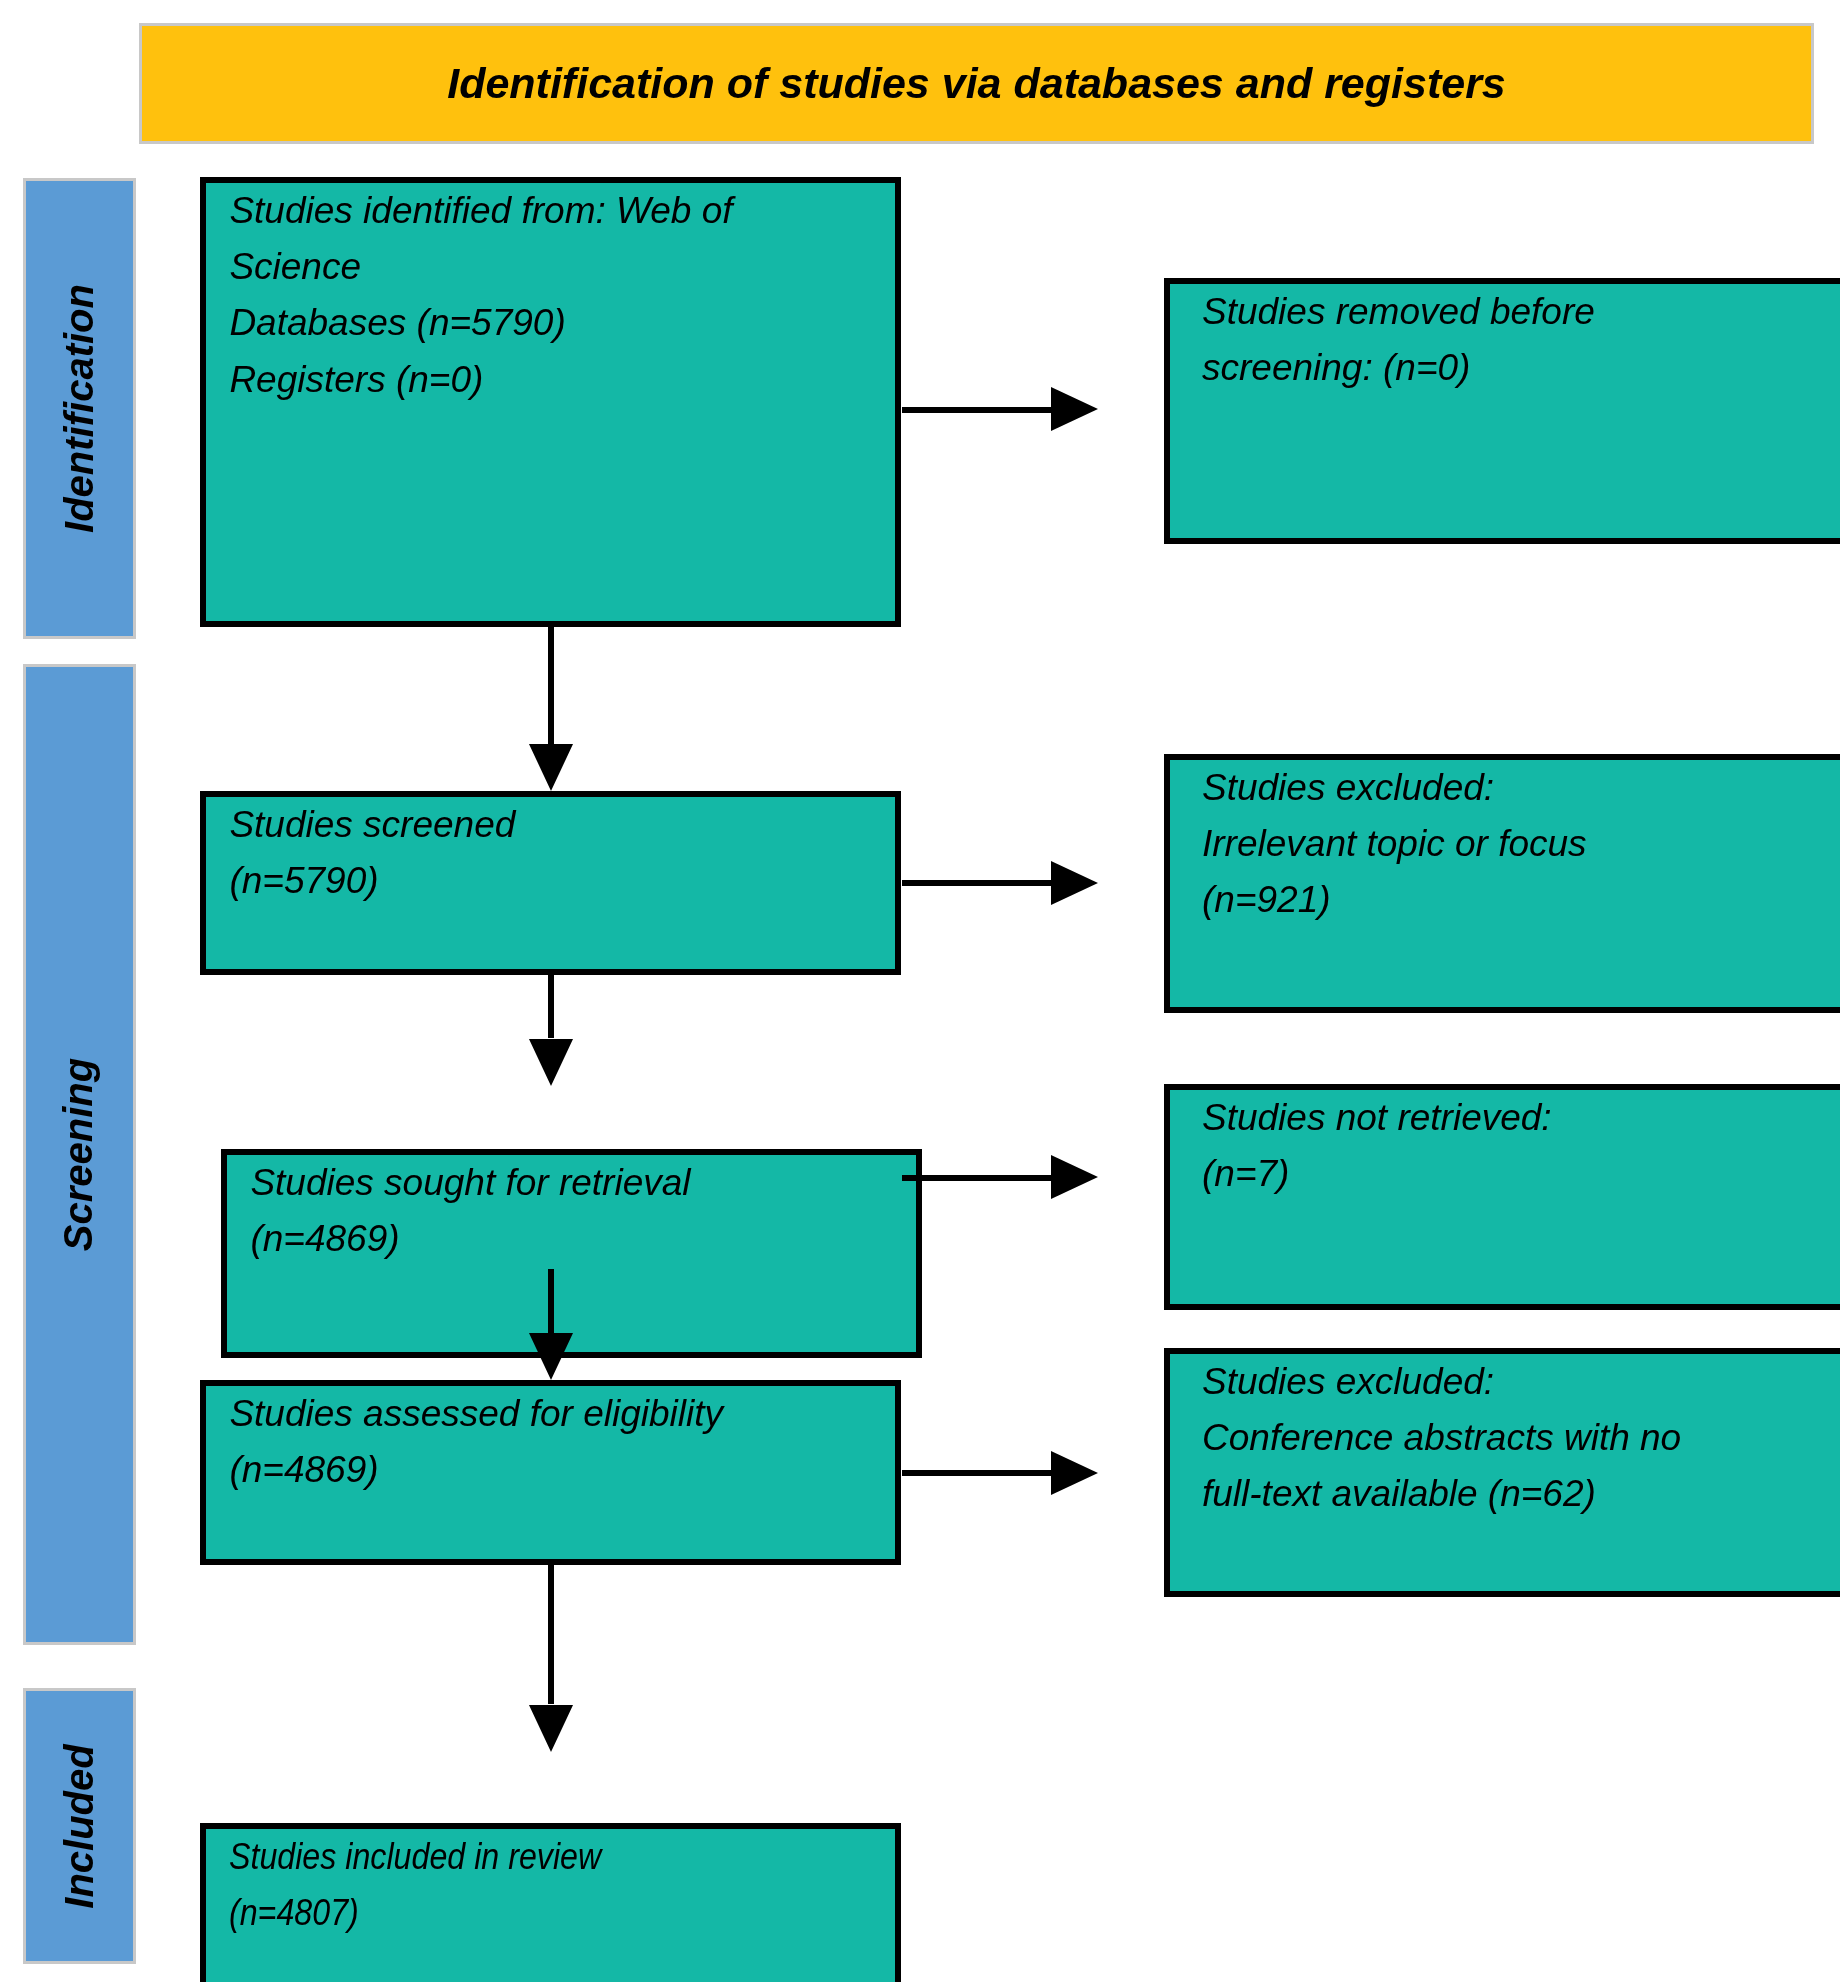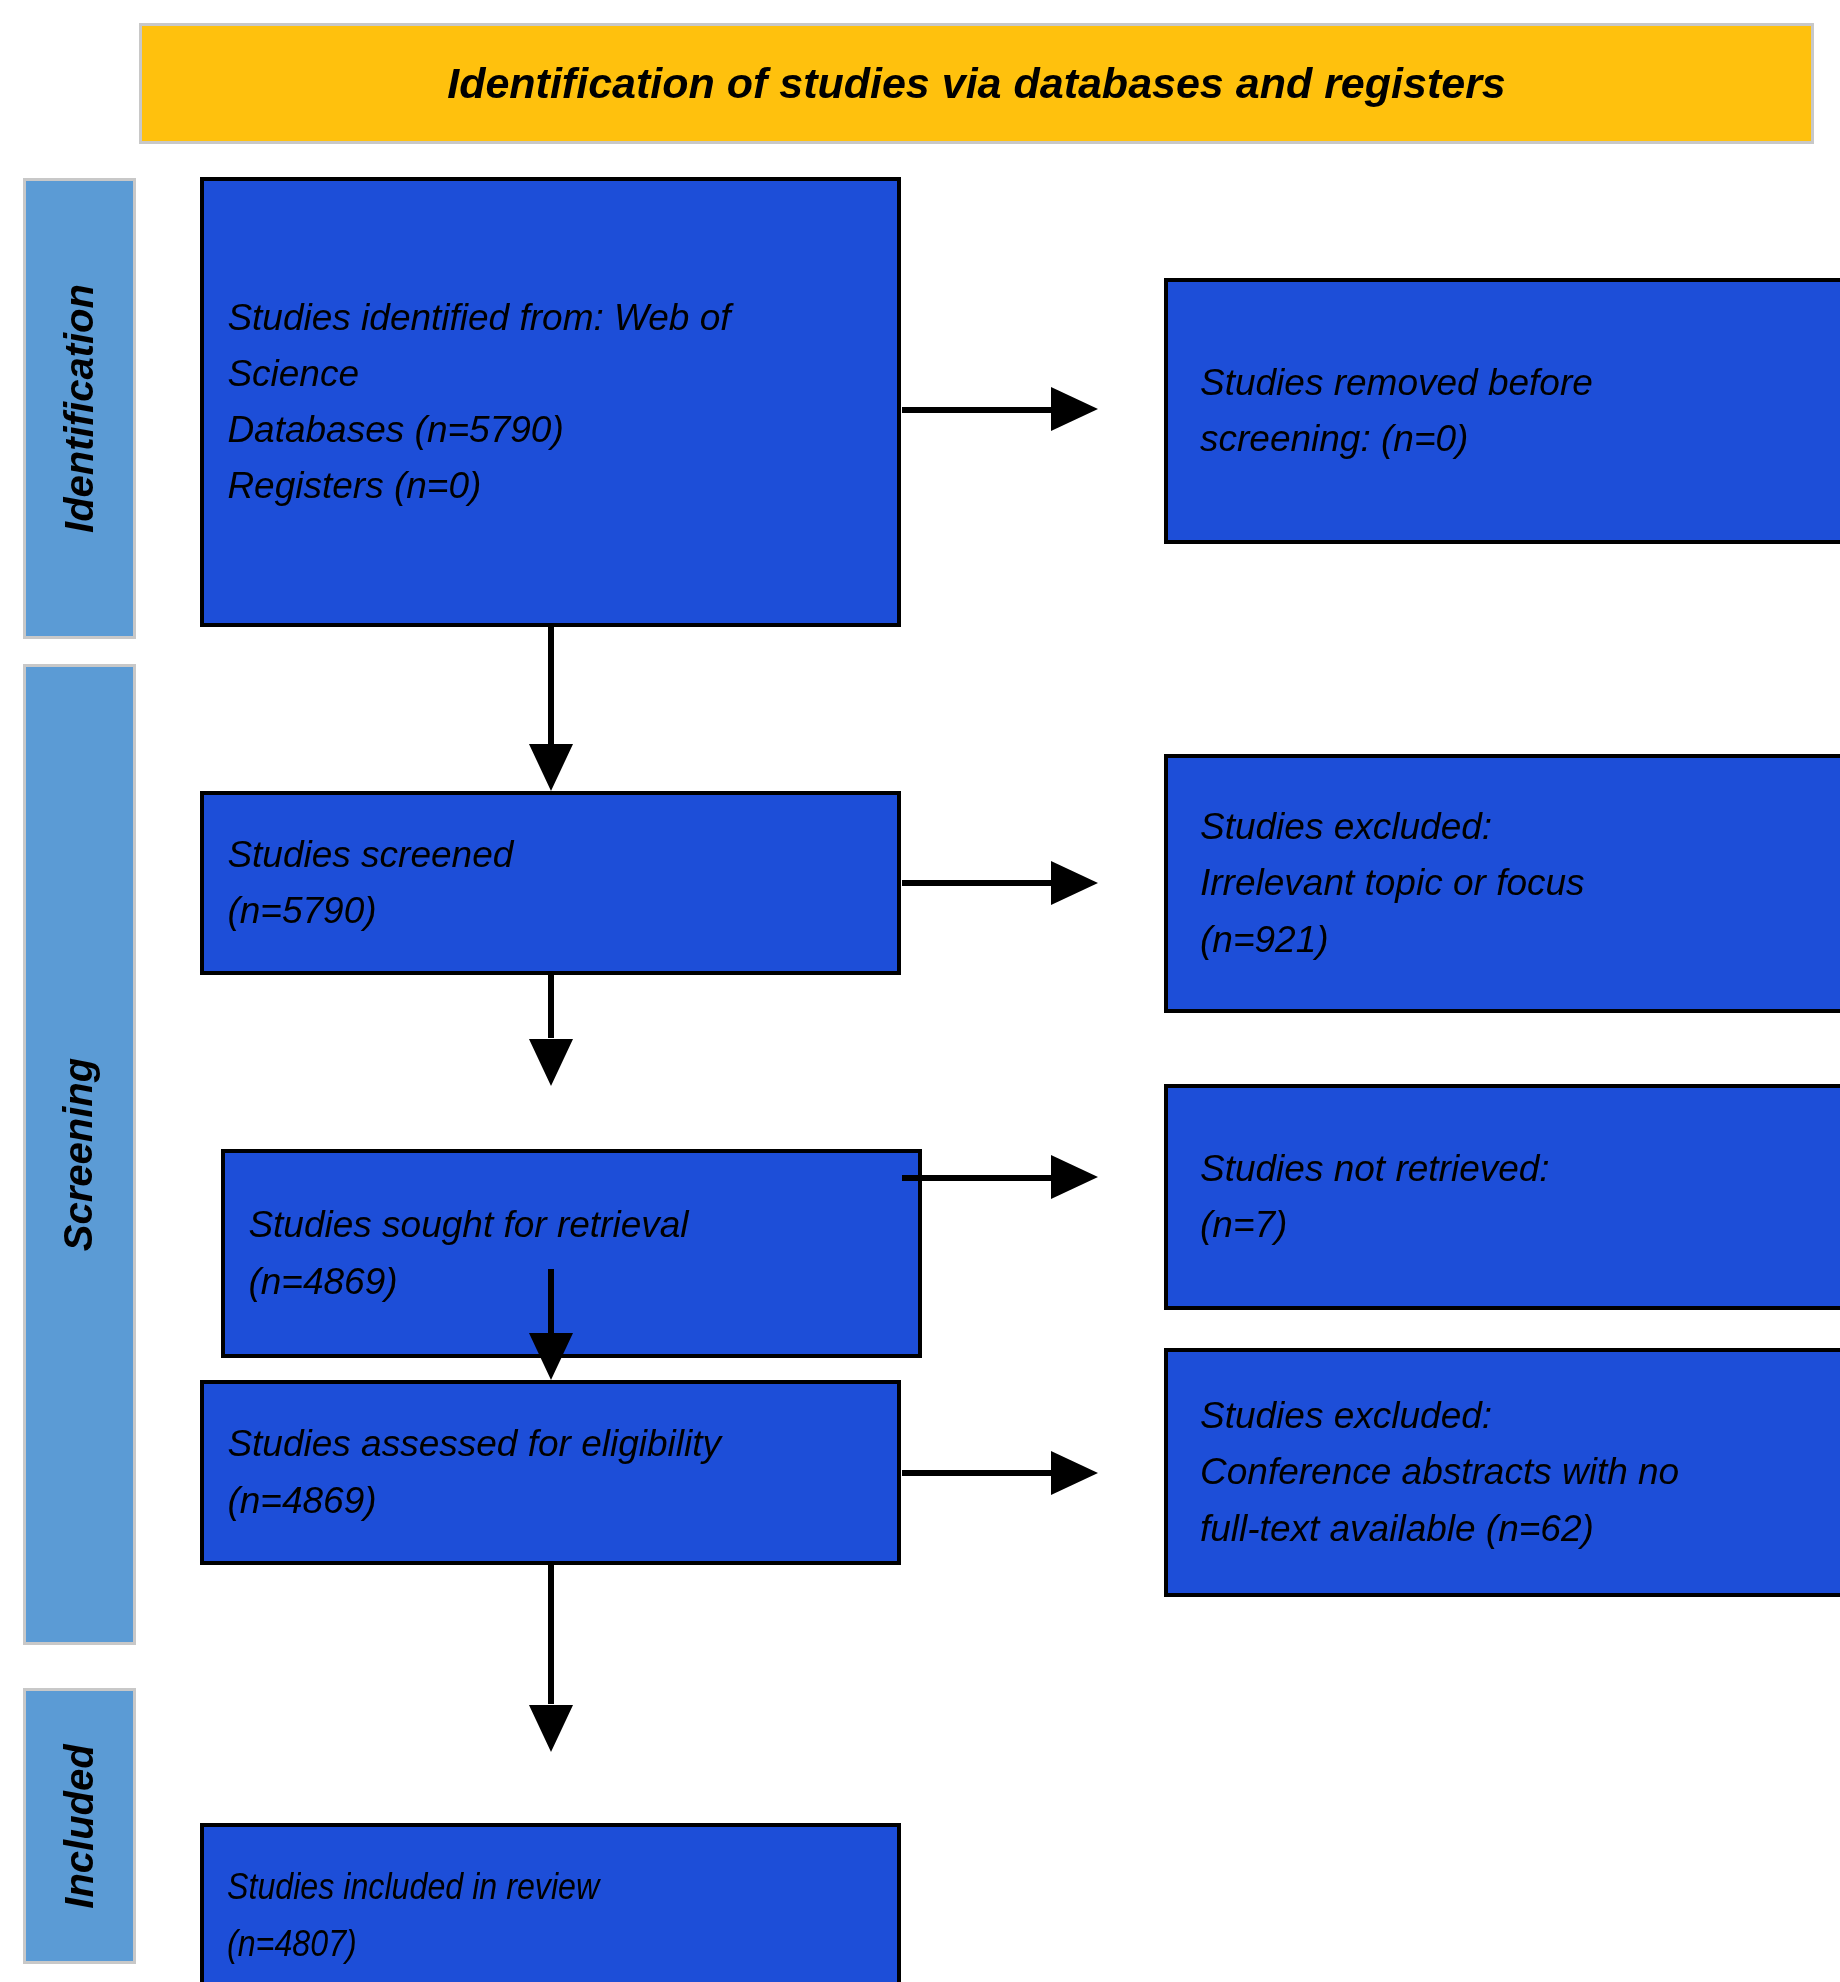--- a/index.html
+++ b/index.html
@@ -23,22 +23,22 @@
   .vbar .vtext{
     transform:rotate(-90deg);white-space:nowrap;
     font-size:40px;font-weight:bold;
   }
   #bar-identification{top:178px;height:461px;}
   #bar-screening{top:664px;height:981px;}
   #bar-included{top:1688px;height:276px;}
 
   
   .box{
-    position:absolute;background:#1d4ed8;border:4px solid #000000;box-sizing:border-box;
-    display:flex;flex-direction:column;justify-content:center;
+    position:absolute;background:#14b8a6;border:6px solid #000000;box-sizing:border-box;
+    display:flex;flex-direction:column;
     font-size:37px;line-height:1.52;
   }
   .box .lines{width:100%;}
   .lbox{left:200px;width:701px;padding:0 16.7px 0 23.4px;}
   .rbox{left:1164px;width:726px;padding:0 16.7px 0 32px;}
   #box-identified{top:177px;height:450px;}
   #box-screened{top:791px;height:184px;}
   #box-sought{top:1149px;height:209px;margin-left:21px;}
   #box-assessed{top:1380px;height:185px;}
   #box-included{top:1823px;height:185px;}

